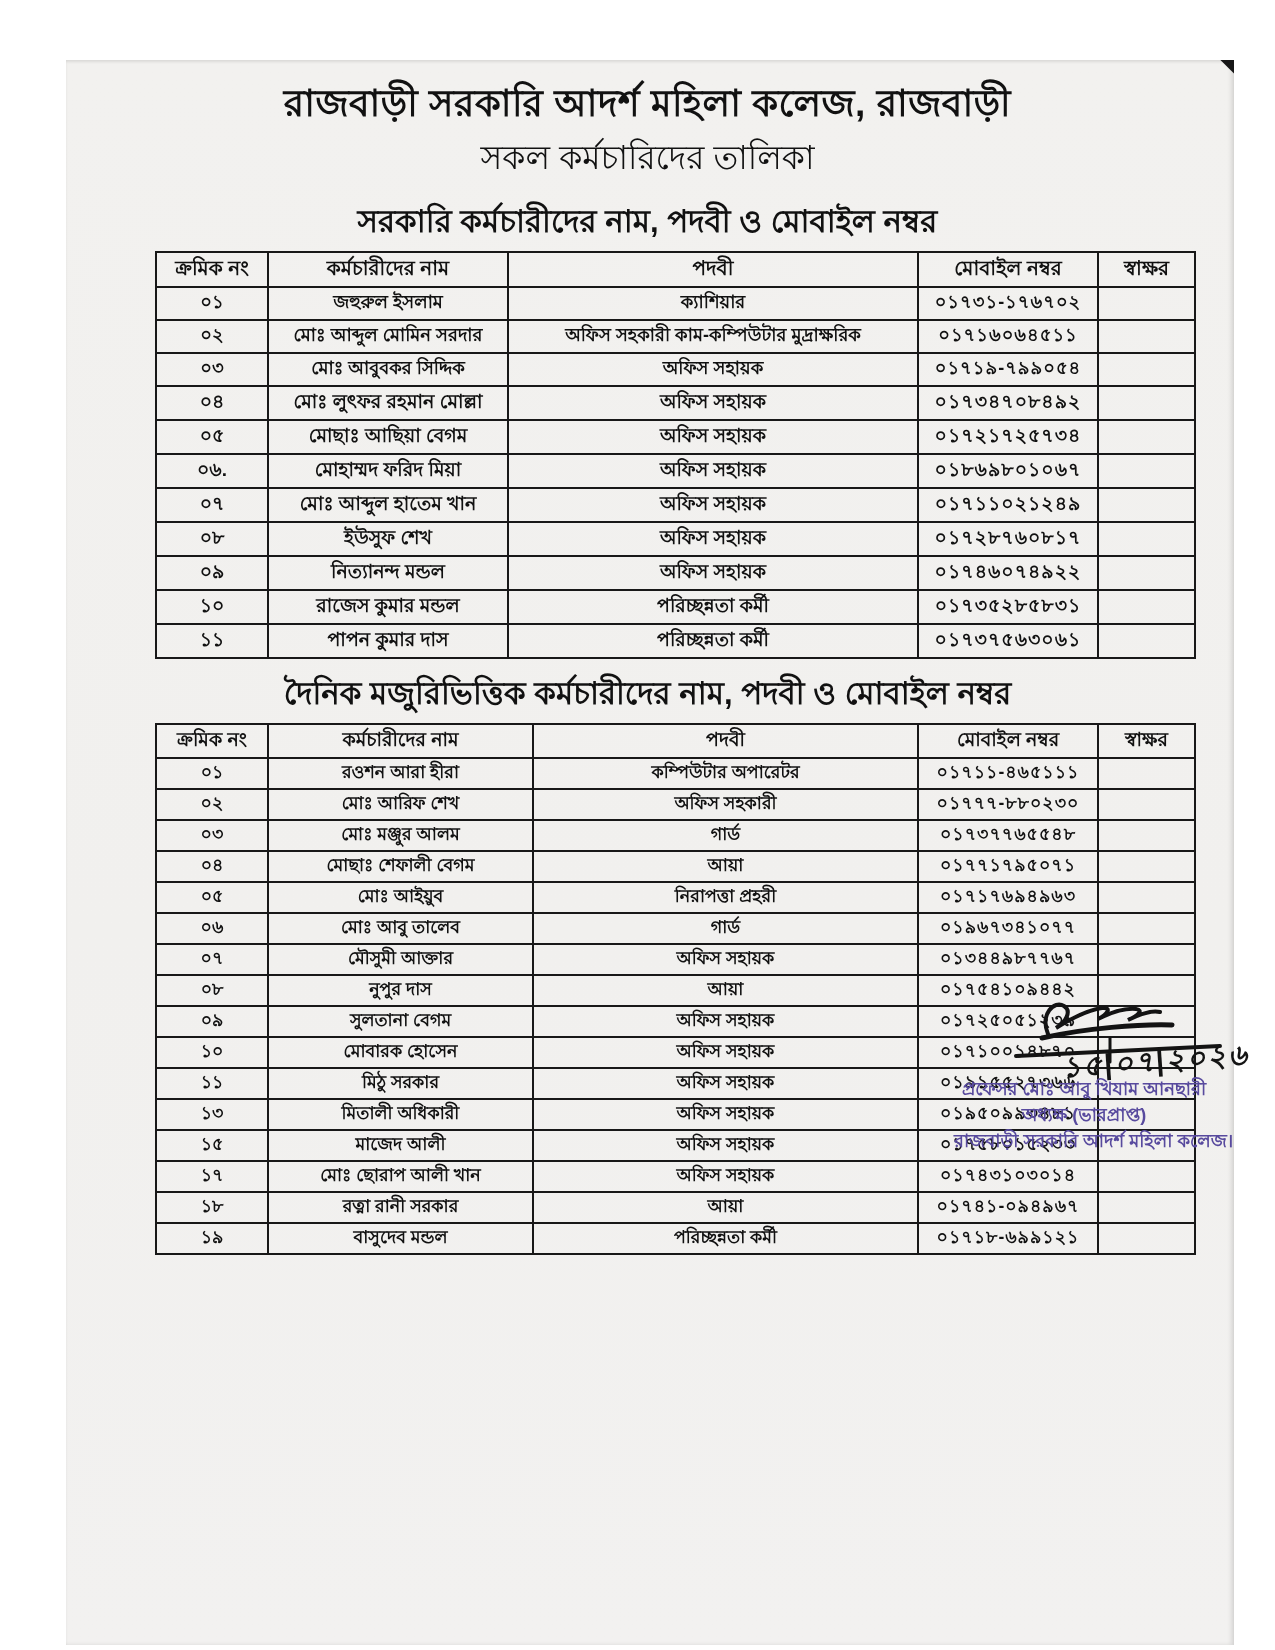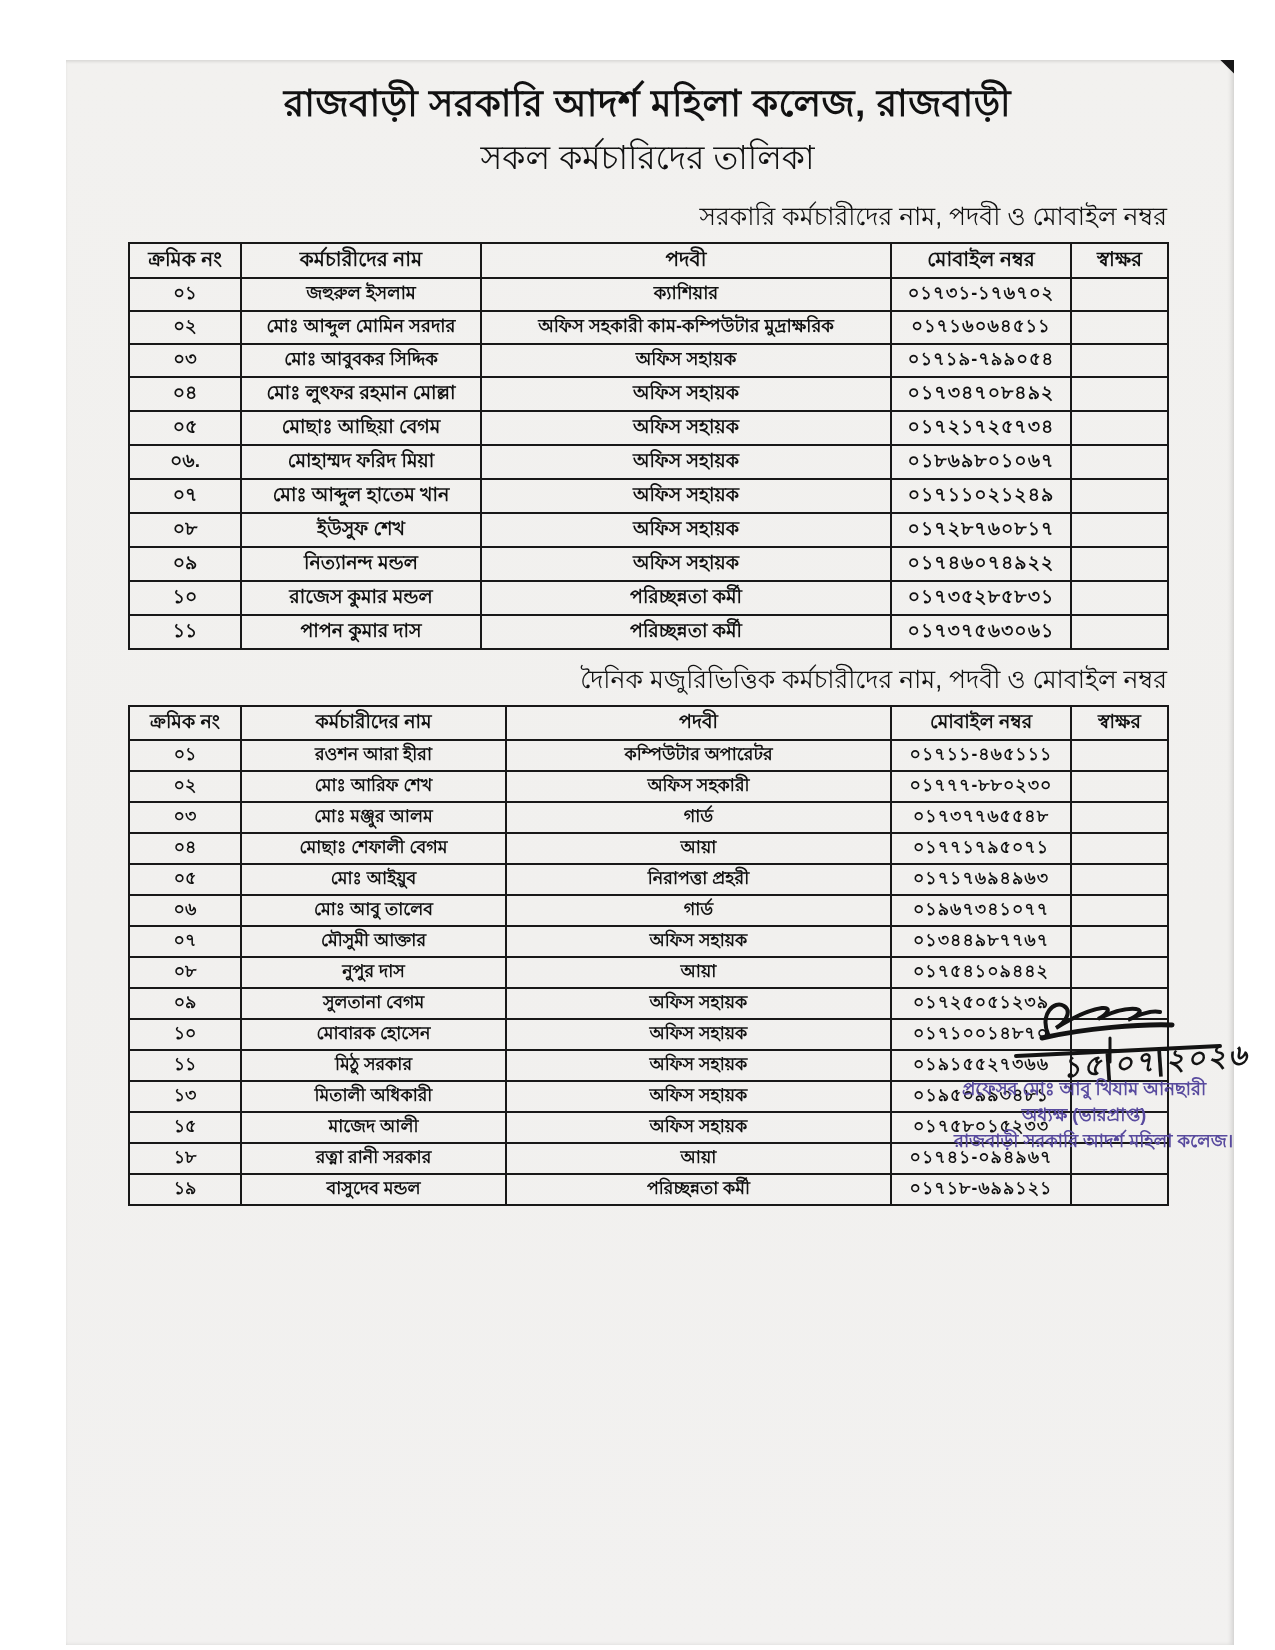--- a/index.html
+++ b/index.html
@@ -11,23 +11,23 @@
   .page { position:absolute; left:66px; top:60px; width:1168px; height:1585px;
     background:linear-gradient(180deg,#f2f1ef 0%,#f1f0ee 55%,#f2f1f0 100%);
     box-shadow:inset -3px 0 4px rgba(0,0,0,0.10), inset 0 2px 3px rgba(0,0,0,0.06); }
   .corner-fold { position:absolute; top:0; right:0; width:17px; height:17px; background:#171717;
     clip-path:polygon(20% 0, 100% 0, 100% 80%); }
 
   .content { position:absolute; left:62px; top:22px; width:1039px; }
 
   .title1 { text-align:center; font-size:37px; font-weight:bold; letter-spacing:.5px; line-height:1.2; }
   .title2 { text-align:center; font-size:33px; font-weight:normal; margin-top:6px; }
-  .tbl-caption { text-align:right; font-size:25px; font-weight:normal; margin-top:9px; margin-bottom:2px; }
-
-  table { border-collapse:collapse; width:1039px; table-layout:fixed; background:transparent; }
+  .tbl-caption { text-align:center; font-size:31px; font-weight:bold; margin-top:9px; margin-bottom:2px; }
+
+  table { border-collapse:collapse; width:1039px; table-layout:fixed; background:transparent;margin-left:27px; }
   th, td { border:2px solid #181818; font-weight:bold; text-align:center; vertical-align:middle;
     overflow:hidden; white-space:nowrap; padding:0 4px; }
   th { font-size:20px; }
   td { font-size:19px; }
   .c-mobile { letter-spacing:1px; }
 
   
   .t1 col:nth-child(1){width:112px;} .t1 col:nth-child(2){width:240px;}
   .t1 col:nth-child(3){width:410px;} .t1 col:nth-child(4){width:180px;}
   .t1 col:nth-child(5){width:97px;}
@@ -265,20 +265,27 @@
               <td class="c-name">মিতালী অধিকারী</td>
               <td class="c-designation">অফিস সহায়ক</td>
               <td class="c-mobile">০১৯৫০৯৯৩৪৮১</td>
               <td class="c-signature"></td>
             </tr>
             <tr>
               <td class="c-serial">১৫</td>
               <td class="c-name">মাজেদ আলী</td>
               <td class="c-designation">অফিস সহায়ক</td>
               <td class="c-mobile">০১৭৫৮০১৫২৩৩</td>
+              <td class="c-signature"></td>
+            </tr>
+            <tr>
+              <td class="c-serial">১৭</td>
+              <td class="c-name">মোঃ ছোরাপ আলী খান</td>
+              <td class="c-designation">অফিস সহায়ক</td>
+              <td class="c-mobile">০১৭৪৩১০৩০১৪</td>
               <td class="c-signature"></td>
             </tr>
             <tr>
               <td class="c-serial">১৮</td>
               <td class="c-name">রত্না রানী সরকার</td>
               <td class="c-designation">আয়া</td>
               <td class="c-mobile">০১৭৪১-০৯৪৯৬৭</td>
               <td class="c-signature"></td>
             </tr>
             <tr>

